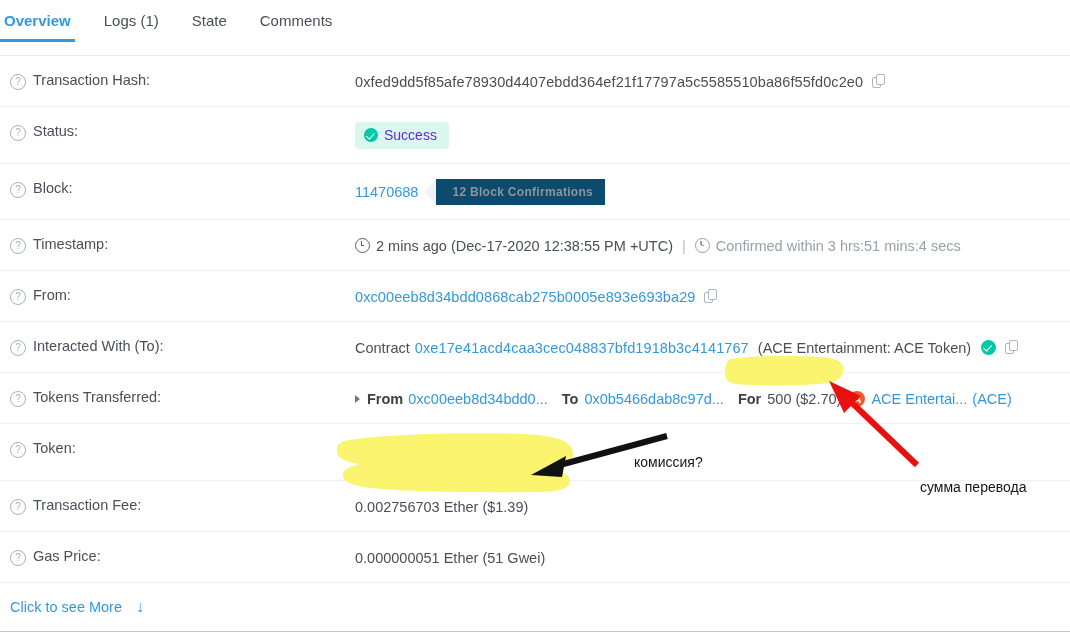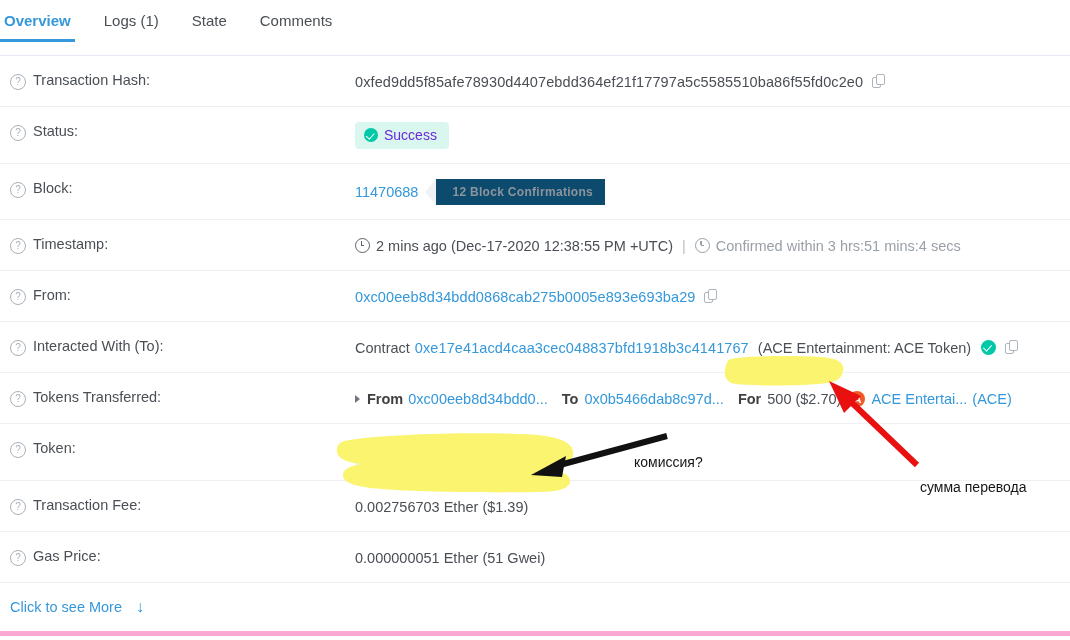--- a/index.html
+++ b/index.html
@@ -253,21 +253,21 @@
     font-size: 11px;
     font-weight: bold;
     display: inline-flex;
     align-items: center;
     justify-content: center;
     margin: 0 6px 0 8px;
     flex: 0 0 auto;
   }
 
   .see-more-row {
-    border-bottom: 5px solid #f9a8d4;
+    border-bottom: 1px solid #f9a8d4;
     padding: 15px 10px 15px 10px;
     font-size: 14.5px;
   }
   .see-more-link { color: #3498db; cursor: pointer; }
   .down-arrow {
     color: #3498db;
     margin-left: 10px;
     font-size: 16px;
   }
 

